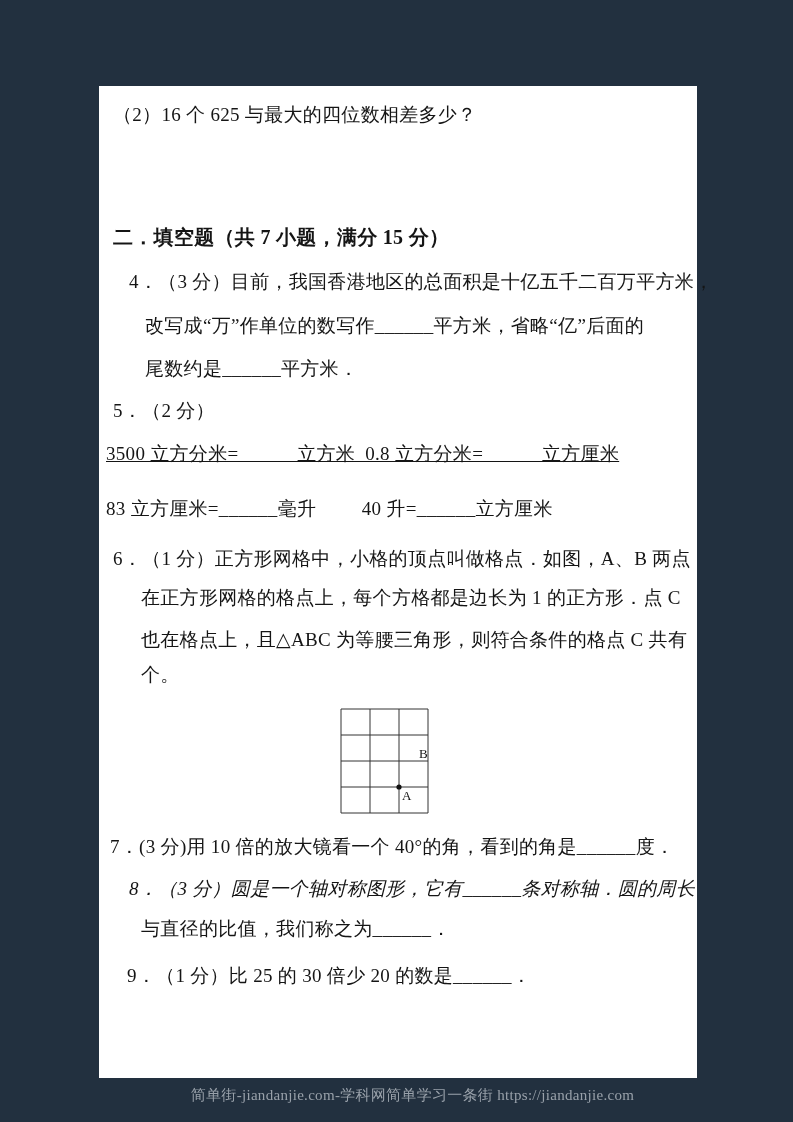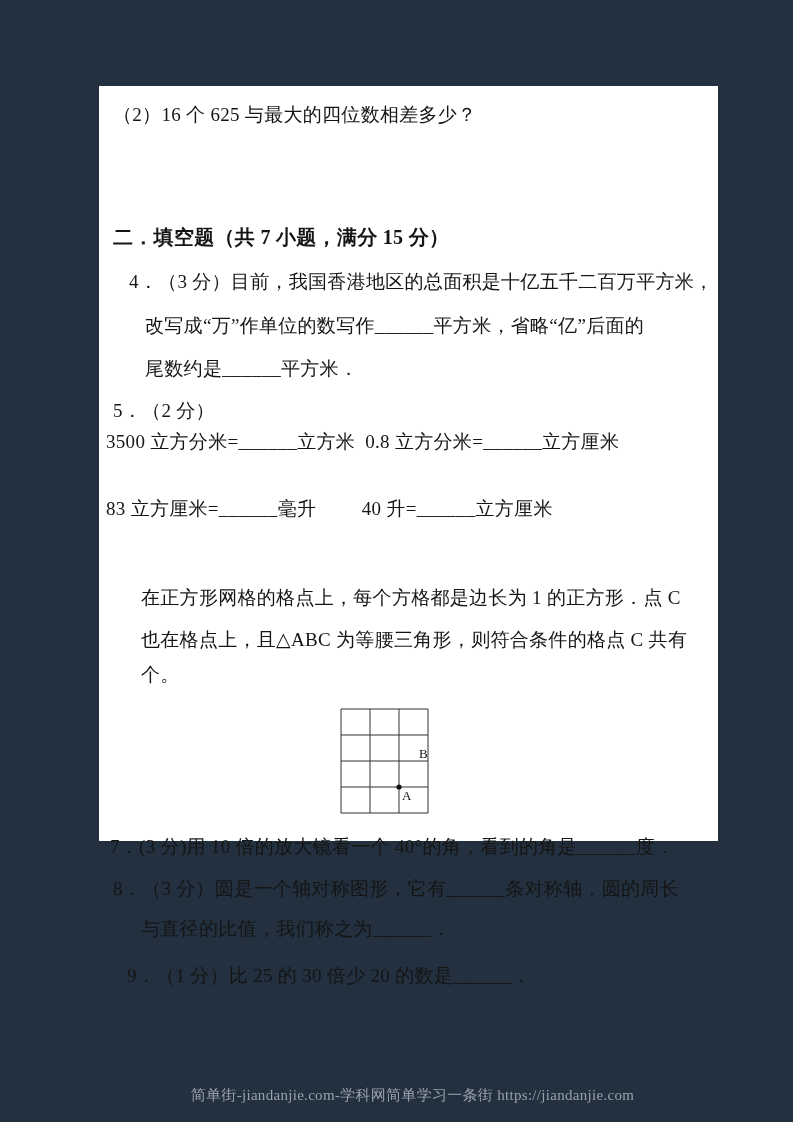--- a/index.html
+++ b/index.html
@@ -13,23 +13,22 @@
     height: 1122px;
     background: #22303f;
     overflow: hidden;
     font-family: "Liberation Serif", "DejaVu Serif", serif;
   }
   .paper {
     position: absolute;
     left: 99px;
     top: 86px;
     width: 598px;
-    height: 755px;
+    height: 992px;
     background: #ffffff;
-    padding-left: 21px;
   }
   .line {
     position: absolute;
     color: #151515;
     font-size: 19px;
     line-height: 24px;
     white-space: pre;
     letter-spacing: 0.3px;
   }
   .section-title {
@@ -65,23 +64,24 @@
 
     <div class="line" style="left:14px; top:17px;">（2）16 个 625 与最大的四位数相差多少？</div>
 
     <div class="line section-title" style="left:14px; top:139px;text-align:right;">二．填空题（共 7 小题，满分 15 分）</div>
 
     <div class="line" style="left:14px; top:184px;margin-left:16px;">4．（3 分）目前，我国香港地区的总面积是十亿五千二百万平方米，</div>
     <div class="line" style="left:46px; top:271px;">尾数约是______平方米．</div>
     <div class="line" style="left:46px; top:228px;">改写成“万”作单位的数写作______平方米，省略“亿”后面的</div>
 
     <div class="line" style="left:14px; top:313px;font-family:Liberation Serif, serif;">5．（2 分）</div>
-    <div class="line" style="left:7px; top:344px;">3500 立方分米=______立方米  0.8 立方分米=______立方厘米</div>
+    <div class="line" style="left:7px; top:356px;text-decoration:underline;">3500 立方分米=______立方米  0.8 立方分米=______立方厘米</div>
     <div class="line" style="left:7px; top:411px;">83 立方厘米=______毫升         40 升=______立方厘米</div>
 
+    <div class="line" style="left:14px; top:461px;">6．（1 分）正方形网格中，小格的顶点叫做格点．如图，A、B 两点</div>
     <div class="line" style="left:42px; top:500px;">在正方形网格的格点上，每个方格都是边长为 1 的正方形．点 C</div>
     <div class="line" style="left:42px; top:542px;">也在格点上，且△ABC 为等腰三角形，则符合条件的格点 C 共有</div>
     <div class="line" style="left:42px; top:577px;">个。</div>
 
     <div class="figure">
       <svg width="100" height="112" viewBox="0 0 100 112" xmlns="http://www.w3.org/2000/svg">
 
         <line x1="3" y1="4" x2="3" y2="108" stroke="#333" stroke-width="1"></line>
         <line x1="32" y1="4" x2="32" y2="108" stroke="#333" stroke-width="1"></line>
         <line x1="61" y1="4" x2="61" y2="108" stroke="#333" stroke-width="1"></line>
@@ -95,21 +95,21 @@
 
         <text x="81" y="53" font-size="13" fill="#111">B</text>
 
         <circle cx="61" cy="82" r="2.6" fill="#111"></circle>
         <text x="64" y="95" font-size="13" fill="#111">A</text>
       </svg>
     </div>
 
     <div class="line" style="left:11px; top:749px;">7．(3 分)用 10 倍的放大镜看一个 40°的角，看到的角是______度．</div>
 
-    <div class="line" style="left:14px; top:791px;">8．（3 分）圆是一个轴对称图形，它有______条对称轴．圆的周长</div>
+    <div class="line" style="left:30px; top:791px;font-style:italic;">8．（3 分）圆是一个轴对称图形，它有______条对称轴．圆的周长</div>
     <div class="line" style="left:42px; top:831px;">与直径的比值，我们称之为______．</div>
 
     <div class="line" style="left:28px; top:878px;">9．（1 分）比 25 的 30 倍少 20 的数是______．</div>
 
   </div>
 
   <div class="watermark">简单街-jiandanjie.com-学科网简单学习一条街 https://jiandanjie.com</div>
 </div>
 
 </body></html>

